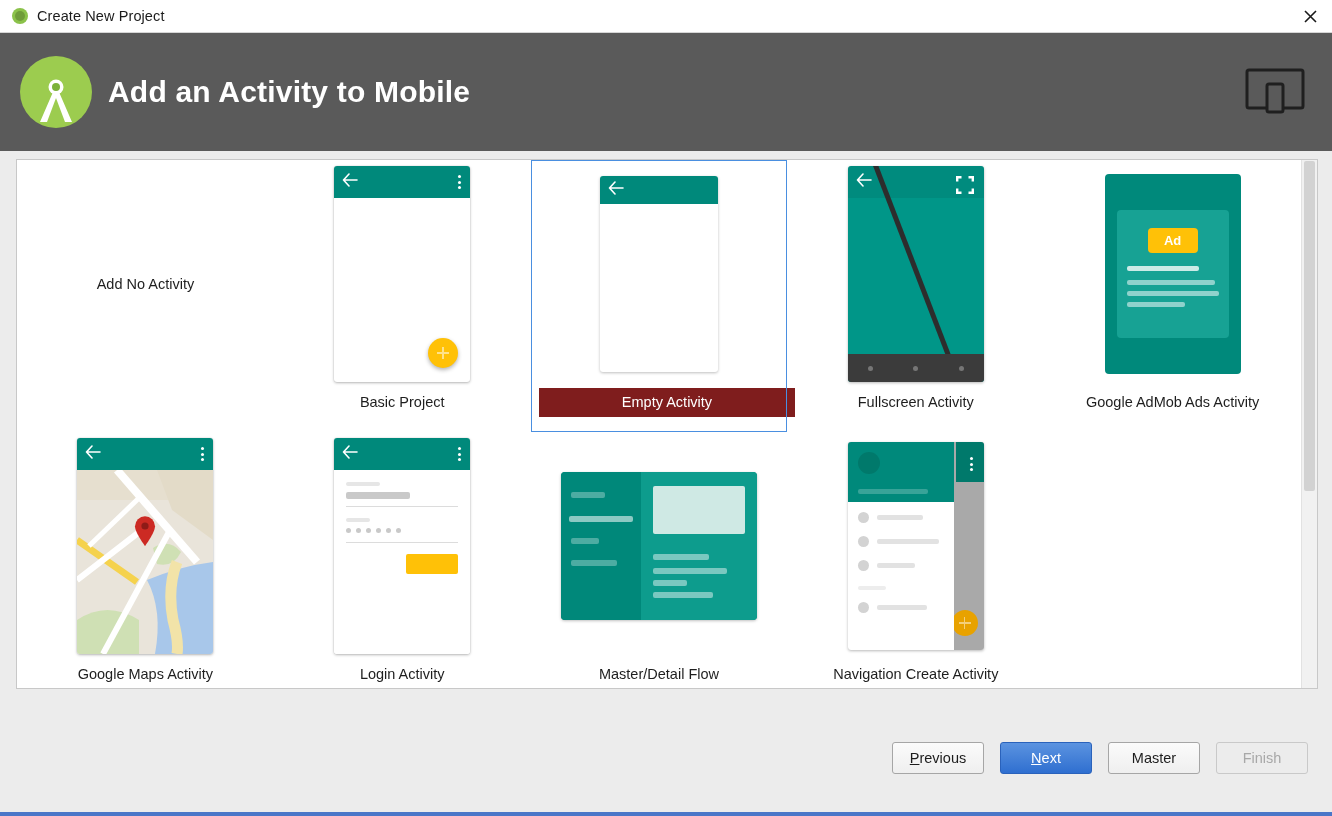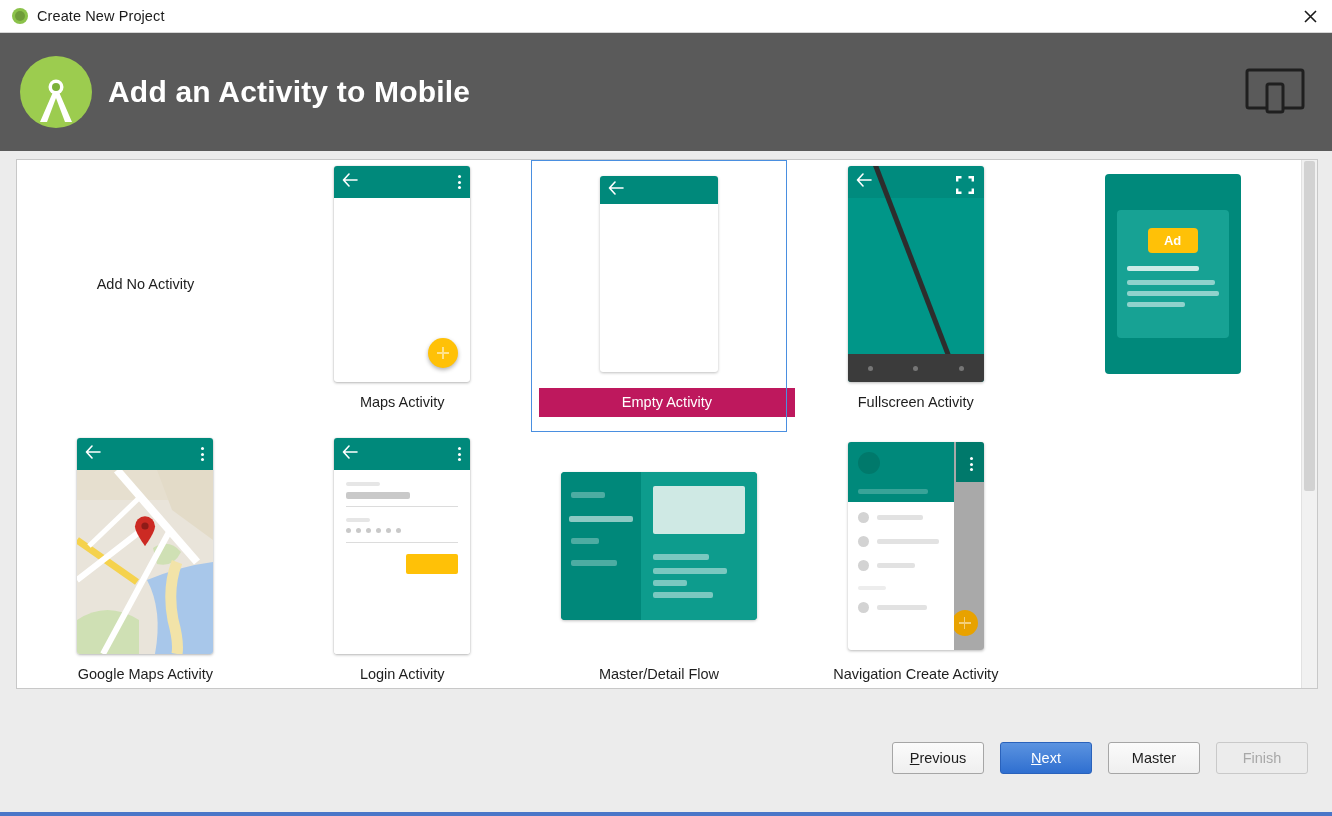--- a/index.html
+++ b/index.html
@@ -138,21 +138,21 @@
     width: 100%;
     text-align: center;
     font-size: 14.5px;
     color: #1e1e1e;
     padding: 5px 0 6px 0;
     box-sizing: border-box;
     line-height: 18px;
     white-space: nowrap;
   }
   .cell.selected .cell-label {
-    background: #be185d;
+    background: #7f1d1d;
     color: #ffffff;
     margin-left: 16px;
   }
   .no-activity-label {
     font-size: 14.5px;
     color: #1e1e1e;
     margin-top: 20px;
   }
 
   
@@ -422,21 +422,21 @@
                   </span>
                   <span class="kebab">
                       <i></i>
                       <i></i>
                       <i></i>
                     </span>
                 </div>
                 <div class="fab"></div>
               </div>
             </div>
-            <div class="cell-label">Maps Activity</div>
+            <div class="cell-label">Basic Project</div>
           </div>
 
 
           <div class="cell selected">
             <div class="sel-box"></div>
             <div class="thumb-area">
               <div class="empty-phone">
                 <div class="ebar">
                   <span class="back-arrow">
                     <svg width="16" height="14" viewBox="0 0 16 14">
@@ -486,20 +486,21 @@
               <div class="admob">
                 <div class="panel">
                   <div class="adbtn">Ad</div>
                   <div class="ln" style="left:10px; top:56px; width:72px; background:rgba(255,255,255,0.78);"></div>
                   <div class="ln" style="left:10px; top:70px; width:88px;"></div>
                   <div class="ln" style="left:10px; top:81px; width:92px;"></div>
                   <div class="ln" style="left:10px; top:92px; width:58px;"></div>
                 </div>
               </div>
             </div>
+            <div class="cell-label">Google AdMob Ads Activity</div>
           </div>
 
           <div class="cell">
             <div class="sel-box"></div>
             <div class="thumb-area">
               <div class="phone">
                 <div class="appbar">
                   <span class="back-arrow">
                     <svg width="16" height="14" viewBox="0 0 16 14">
                         <path d="M7 1 L1.5 7 L7 13 M1.5 7 H15" stroke="#fff" stroke-width="1.6" fill="none" stroke-linecap="round" stroke-linejoin="round"></path>

